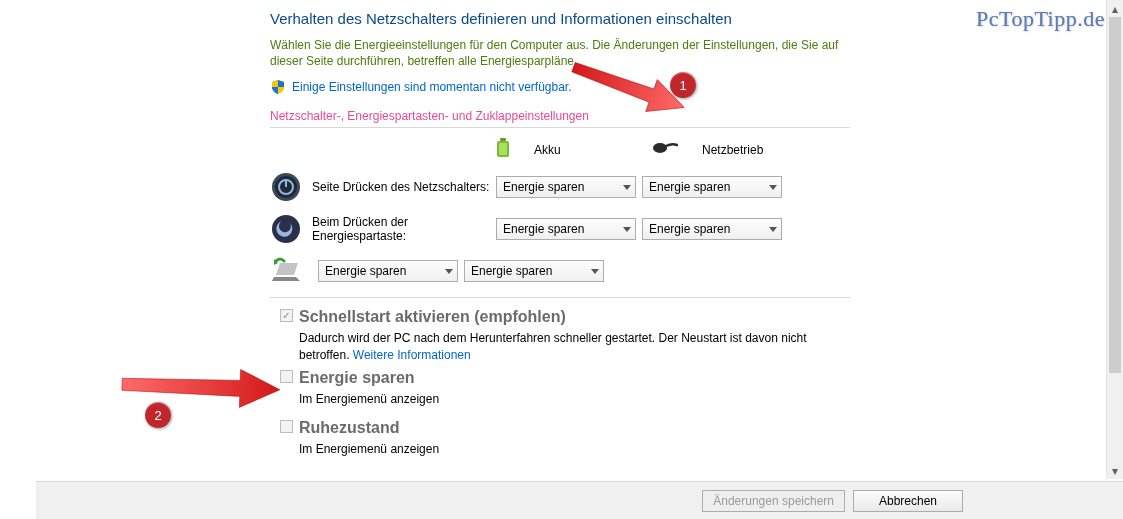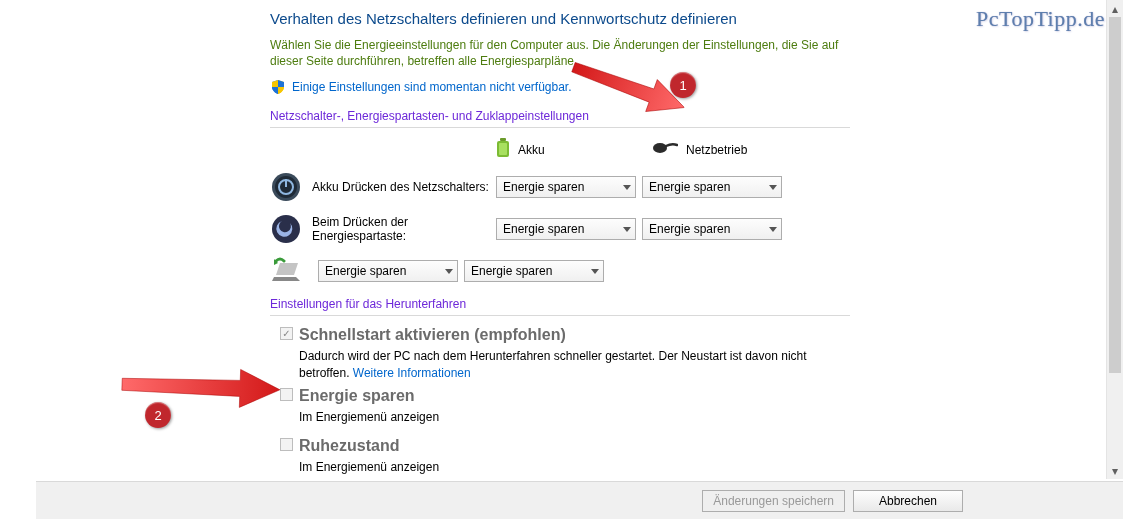--- a/index.html
+++ b/index.html
@@ -22,25 +22,25 @@
       font-size: 22px;
       color: #5e7fae;
       text-shadow: 0 0 1px #aac, 1px 1px 2px #dde;
       letter-spacing: 0.5px;
     }
     h1.title { color: #0c4a8c; font-size: 15px; font-weight: 400; margin-bottom: 10px; white-space: nowrap; }
     .desc { font-size: 12px; color: #4d7c0f; line-height: 1.35; margin-bottom: 10px; }
     .link { color: #0066cc; text-decoration: none; cursor: pointer; }
     .shield-row { display: flex; align-items: center; gap: 6px; margin-bottom: 14px; }
     .shield-icon svg { width: 16px; height: 16px; display: block; }
-    .section-label { font-size: 12px; color: #6d28d9; margin: 8px 0 4px; }
+    .section-label { font-size: 12px; color: #ec4899; margin: 8px 0 4px; }
     .line { border-top: 1px solid #d9d9d9; margin: 4px 0 10px; }
     .col-headers { display: flex; align-items: center; }
     .col-headers .spacer { width: 220px; }
-    .col-headers .hdr { width: 150px; display: flex; align-items: center; gap: 8px; margin-left: 6px; }
+    .col-headers .hdr { width: 150px; display: flex; align-items: center; gap: 24px; margin-left: 6px; }
     .hdr .htxt { font-size: 12px; }
     .row { display: flex; align-items: center; margin: 10px 0; }
     .row .icon32 { width: 32px; height: 32px; flex-shrink: 0; margin-right: 10px; }
     .row .lbl { width: 178px; font-size: 12px; line-height: 1.2; }
     .select {
       width: 140px; height: 22px;
       border: 1px solid #adadad;
       background: linear-gradient(#fdfdfd, #f0f0f0);
       display: flex; align-items: center; justify-content: space-between;
       padding: 0 4px 0 6px; font-size: 12px;
@@ -95,21 +95,21 @@
     .arrow-red { position: absolute; pointer-events: none; }
     .arrow1 { top: 62px; left: 568px; transform: rotate(200deg); }
     .arrow2 { top: 362px; left: 120px; transform: rotate(2deg); }
   </style>
 </head>
 <body>
 
 <div class="watermark">PcTopTipp.de</div>
 
 <div class="content-wrap">
-  <h1 class="title">Verhalten des Netzschalters definieren und Kennwortschutz definieren</h1>
+  <h1 class="title">Verhalten des Netzschalters definieren und Informationen einschalten</h1>
   <p class="desc">Wählen Sie die Energieeinstellungen für den Computer aus. Die Änderungen der Einstellungen, die Sie auf dieser Seite durchführen, betreffen alle Energiesparpläne.</p>
 
   <div class="shield-row">
     <span class="shield-icon">
       <svg viewBox="0 0 16 16">
           <path d="M8 1 L14 3 V8 C14 11 11 14 8 15 V1 Z" fill="#f7c600"></path>
           <path d="M8 1 L2 3 V8 C2 11 5 14 8 15 V1 Z" fill="#1e73d6"></path>
           <path d="M8 1 L14 3 V8 H8 Z" fill="#1e73d6"></path>
           <path d="M8 8 H14 C14 11 11 14 8 15 V8 Z" fill="#f7c600"></path>
           <path d="M8 1 L2 3 V8 H8 Z" fill="#f7c600"></path>
@@ -147,21 +147,21 @@
 
   <div class="row">
     <span class="icon32">
       <svg viewBox="0 0 32 32">
           <circle cx="16" cy="16" r="14" fill="#3a4a5a"></circle>
           <circle cx="16" cy="16" r="11" fill="#1f2a36"></circle>
           <circle cx="16" cy="16" r="7" fill="none" stroke="#8fb7e0" stroke-width="2"></circle>
           <line x1="16" y1="8" x2="16" y2="16" stroke="#8fb7e0" stroke-width="2"></line>
         </svg>
     </span>
-    <div class="lbl">Akku Drücken des Netzschalters:</div>
+    <div class="lbl">Seite Drücken des Netzschalters:</div>
     <div class="select">
         <span>Energie sparen</span>
         <span class="chev"></span>
       </div>
     <div class="select">
         <span>Energie sparen</span>
         <span class="chev"></span>
       </div>
   </div>
 
@@ -195,21 +195,20 @@
     <div class="select">
         <span>Energie sparen</span>
         <span class="chev"></span>
       </div>
     <div class="select">
         <span>Energie sparen</span>
         <span class="chev"></span>
       </div>
   </div>
 
-  <div class="section-label">Einstellungen für das Herunterfahren</div>
   <div class="line"></div>
 
   <div class="shutdown-list">
     <div class="chk-row">
       <span class="chk disabled">✓</span>
       <span class="chk-label bold">Schnellstart aktivieren (empfohlen)</span>
     </div>
     <div class="chk-desc">
       <span>Dadurch wird der PC nach dem Herunterfahren schneller gestartet. Der Neustart ist davon nicht betroffen. </span><a class="link">Weitere Informationen</a>
     </div>

